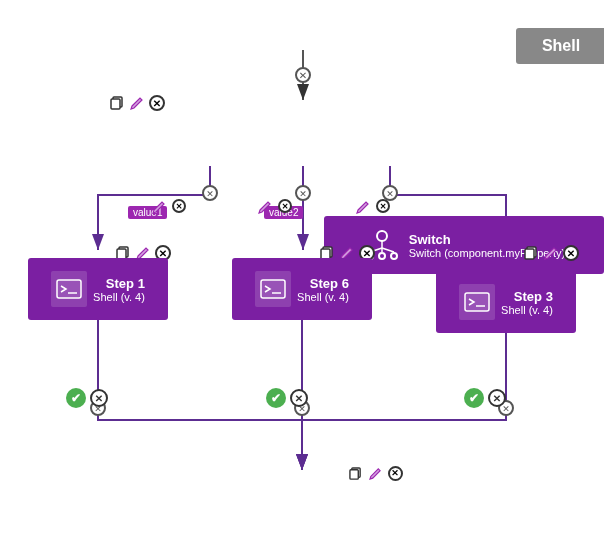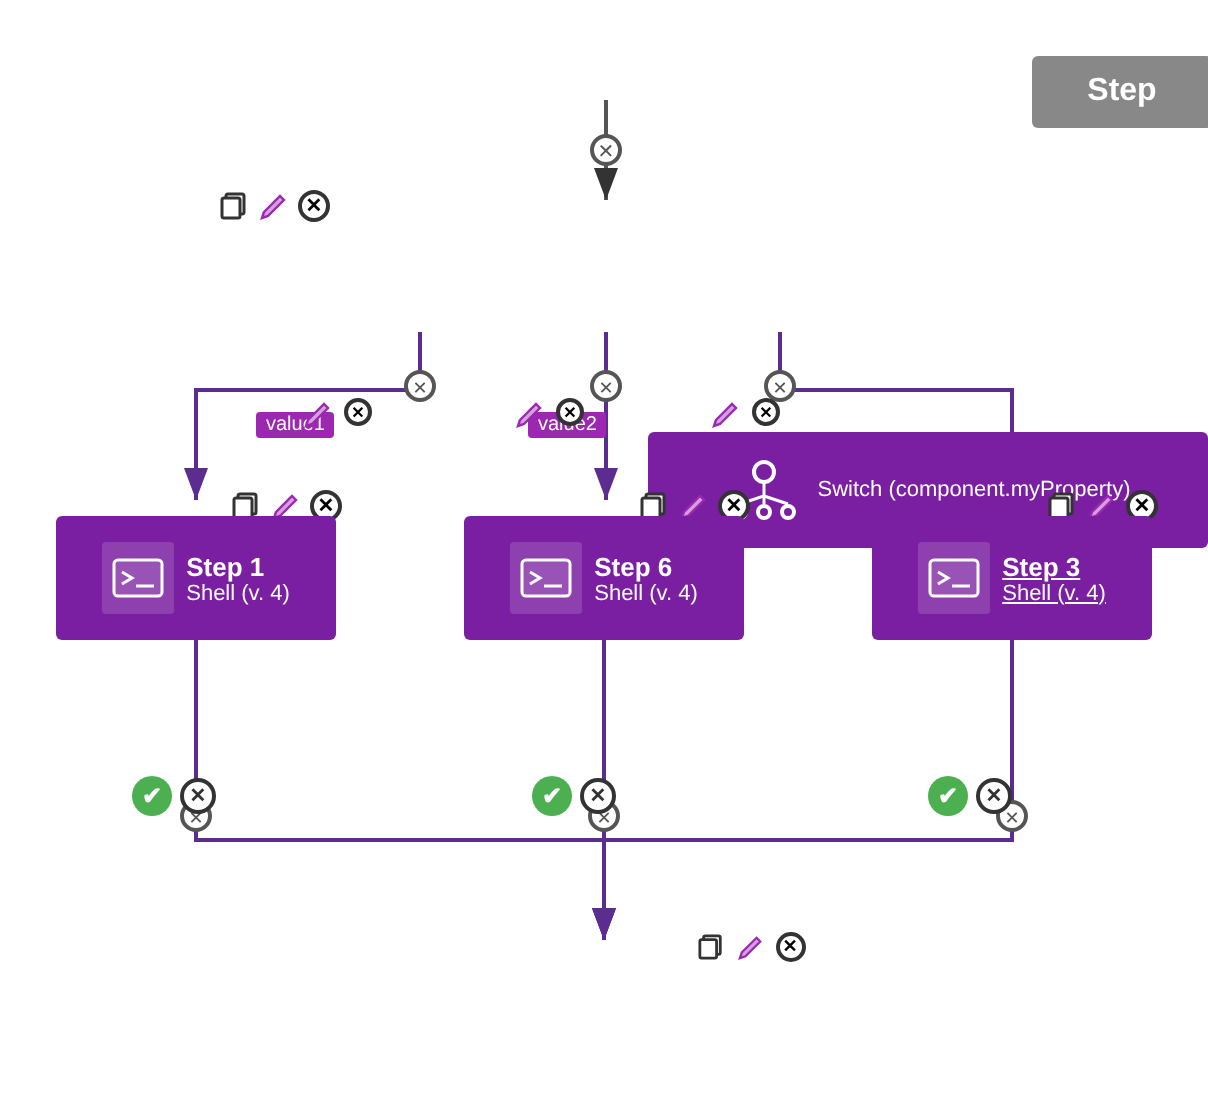--- a/index.html
+++ b/index.html
@@ -63,20 +63,21 @@
 
     .node-step {
       background: #7b1fa2;
       color: #fff;
       width: 140px;
       height: 62px;
       border-radius: 3px;
       padding: 8px 8px;
       flex-direction: row;
       align-items: center;
+      text-align: right;
     }
 
     .node-step1 { left: 28px; top: 258px; }
     .node-step2 { left: 232px; top: 258px; }
     .node-step3 { left: 436px; top: 258px; }
 
     
     .switch-icon {
       width: 38px;
       height: 38px;
@@ -251,21 +252,21 @@
     <circle cx="302" cy="408" r="7" fill="white" stroke="#555" stroke-width="2"></circle>
     <text x="302" y="412" text-anchor="middle" fill="#555" font-size="9">✕</text>
 
     <circle cx="506" cy="408" r="7" fill="white" stroke="#555" stroke-width="2"></circle>
     <text x="506" y="412" text-anchor="middle" fill="#555" font-size="9">✕</text>
 
   </svg>
 
   <div class="node-wrapper" style="left:258px; top:14px;">
     <div class="node node-start">
-      <span>Step</span>
+      <span>Shell</span>
     </div>
   </div>
 
   <div class="node-wrapper" style="left:162px; top:108px;">
     <div style="position:relative;">
 
       <div class="node-tools">
         <div class="tool-icon tool-icon-copy" title="Copy">
           <svg width="14" height="14" viewBox="0 0 14 14" fill="none">
             <rect x="3" y="1" width="9" height="10" rx="1" stroke="#333" stroke-width="1.5" fill="white"></rect>
@@ -287,20 +288,21 @@
             <circle cx="17" cy="8" r="5" stroke="white" stroke-width="2" fill="none"></circle>
             <circle cx="5" cy="28" r="3" stroke="white" stroke-width="2" fill="none"></circle>
             <circle cx="17" cy="28" r="3" stroke="white" stroke-width="2" fill="none"></circle>
             <circle cx="29" cy="28" r="3" stroke="white" stroke-width="2" fill="none"></circle>
             <line x1="17" y1="13" x2="17" y2="24" stroke="white" stroke-width="1.5"></line>
             <line x1="17" y1="20" x2="5" y2="24" stroke="white" stroke-width="1.5"></line>
             <line x1="17" y1="20" x2="29" y2="24" stroke="white" stroke-width="1.5"></line>
           </svg>
         </div>
         <div class="node-text-block">
+          <span class="node-title">Switch</span>
           <span class="node-subtitle">Switch (component.myProperty)</span>
         </div>
       </div>
     </div>
   </div>
 
   <div class="arrow-label label-value1">
     <span>value1</span>
   </div>
   <div class="arrow-label label-value2">
@@ -412,21 +414,21 @@
         </div>
         <div class="tool-icon">
           <svg width="14" height="14" viewBox="0 0 14 14" fill="none">
             <path d="M2 10L10 2L12 4L4 12L1 13L2 10Z" stroke="#9c27b0" stroke-width="1.2" fill="#d4a0e0"></path>
           </svg>
         </div>
         <div class="tool-icon">
           <div style="width:16px;height:16px;border-radius:50%;border:2px solid #333;display:flex;align-items:center;justify-content:center;font-size:10px;font-weight:bold;background:#fff;">✕</div>
         </div>
       </div>
-      <div class="node node-step node-step3" style="position:relative;left:0;top:0;text-decoration:underline;">
+      <div class="node node-step node-step3" style="position:relative;left:0;top:13px;">
         <div class="step-icon">
           <svg width="28" height="28" viewBox="0 0 28 28" fill="none">
             <rect x="2" y="5" width="24" height="18" rx="2" stroke="white" stroke-width="1.5" fill="rgba(255,255,255,0.1)"></rect>
             <polyline points="6,11 11,14 6,17" stroke="white" stroke-width="1.5" fill="none"></polyline>
             <line x1="13" y1="18" x2="22" y2="18" stroke="white" stroke-width="1.5"></line>
           </svg>
         </div>
         <div class="node-text-block">
           <span class="node-title">Step 3</span>
           <span class="node-subtitle">Shell (v. 4)</span>

